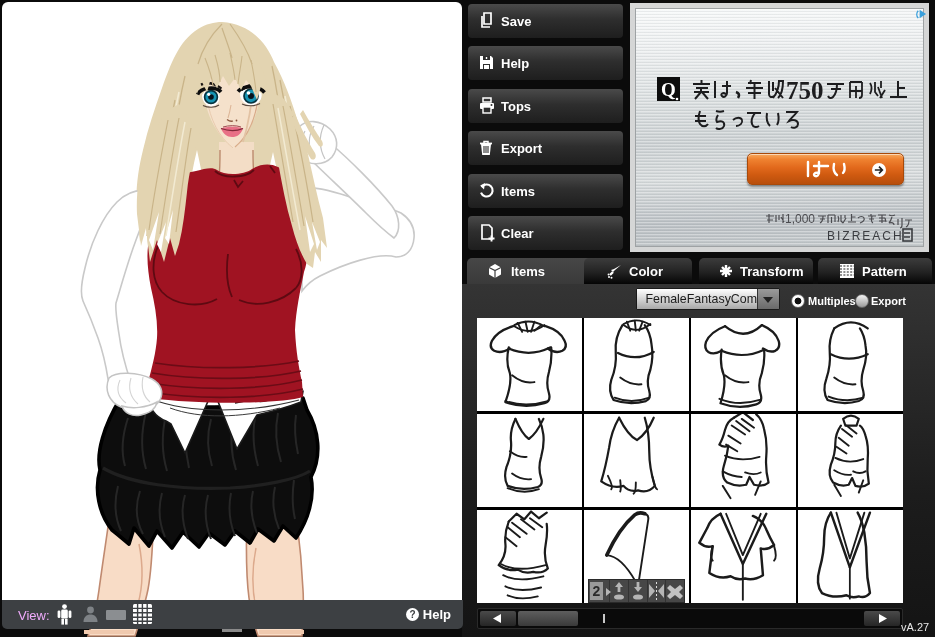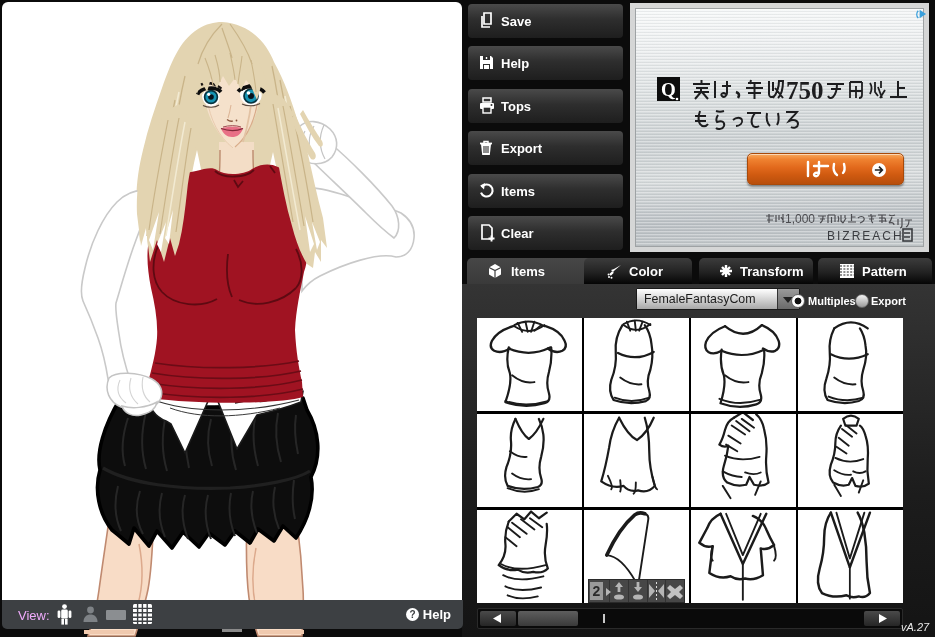--- a/index.html
+++ b/index.html
@@ -34,21 +34,21 @@
 .dda:after{content:"";position:absolute;left:5px;top:8px;border:5px solid transparent;border-top:6px solid #222;}
 .rad{position:absolute;top:10px;width:12px;height:12px;border-radius:50%;}
 .rlab{position:absolute;top:11px;color:#fff;font-size:11px;font-weight:bold;}
 
 #grid{left:477px;top:318px;width:426px;height:285px;background:#000;}
 .cell{position:absolute;width:104.1px;height:93px;background:#fff;}
 .cell svg{width:100%;height:100%;}
 
 #sbar{left:477px;top:608px;width:426px;height:21px;background:#0a0a0a;border:1px solid #2a2a2a;box-sizing:border-box;border-radius:2px;}
 .sarr{position:absolute;top:2px;width:36px;height:15px;background:linear-gradient(#4a4a4a,#262626);border-radius:2px;}
-#ver{left:901px;top:621px;color:#e8e8e8;font-size:11px;font-style:italic;}
+#ver{left:901px;top:621px;color:#e8e8e8;font-size:11px;}
 </style>
 </head>
 <body>
 <div id="canvas" class="abs"></div>
 
 <div class="rbtn abs" style="top:4px">
     <svg width="17" height="17" viewBox="0 0 17 17">
       <path d="M6 1h7v11H6z" fill="none" stroke="#fff" stroke-width="1.7"></path>
       <path d="M4 4v11h8" fill="none" stroke="#fff" stroke-width="1.7"></path>
     </svg>
@@ -248,21 +248,21 @@
     <span style="left:41px">Transform</span>
   </div>
 <div class="tab abs" style="left:818px;width:114px;">
     <svg style="left:22px" width="14" height="14" viewBox="0 0 14 14">
       <rect x="0" y="0" width="14" height="14" fill="#fff"></rect>
       <path d="M0 2h14M0 5h14M0 8h14M0 11h14" stroke="#222" stroke-width="1" stroke-dasharray="2 1.4"></path>
     </svg>
     <span style="left:44px">Pattern</span>
   </div>
 <div id="panel" class="abs">
- <div class="dd" style="left:174px;width:164px;">
+ <div class="dd" style="left:174px;width:144px;text-align:right;">
       <div class="ddt" style="font-size:12.4px">FemaleFantasyCom</div>
       <div class="dda"></div>
     </div>
  <div class="rad" style="left:329px;background:radial-gradient(circle at 50% 50%,#111 0 36%,#fff 44%);border:1px solid #666;"></div>
  <div class="rlab" style="left:346px;">Multiples</div>
  <div class="rad" style="left:393px;background:linear-gradient(#f4f4f4,#9a9a9a);border:1px solid #666;"></div>
  <div class="rlab" style="left:409px;">Export</div>
 </div>
 <div id="grid" class="abs">
 <div class="cell" style="left:0.0px;top:0.0px;width:104.7px;height:93.4px"><svg viewBox="0 0 105 93">

